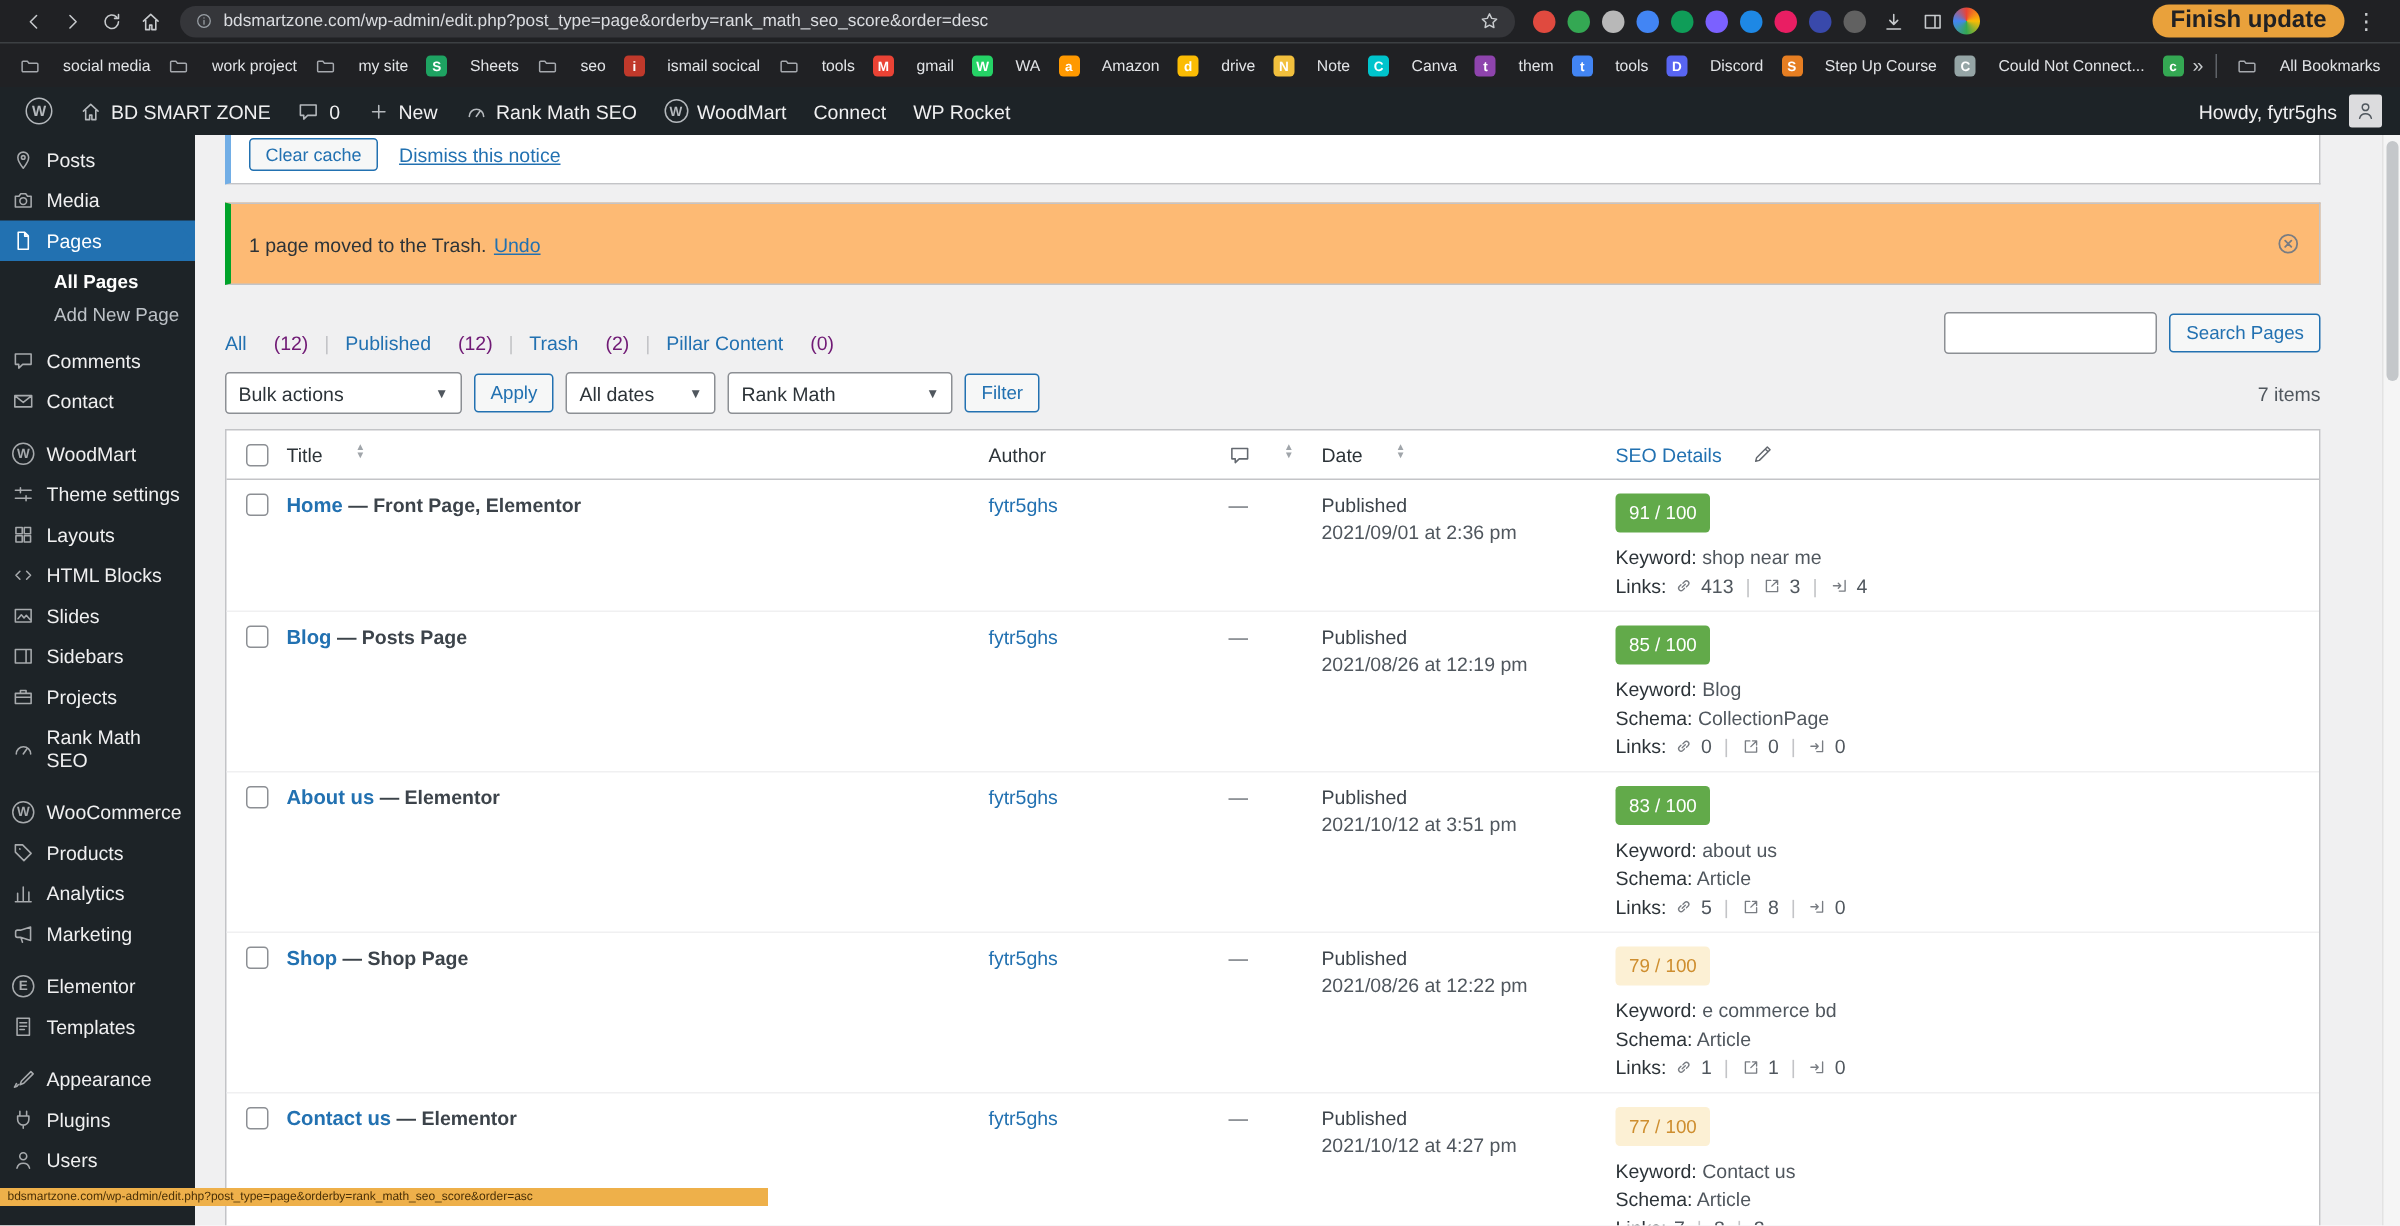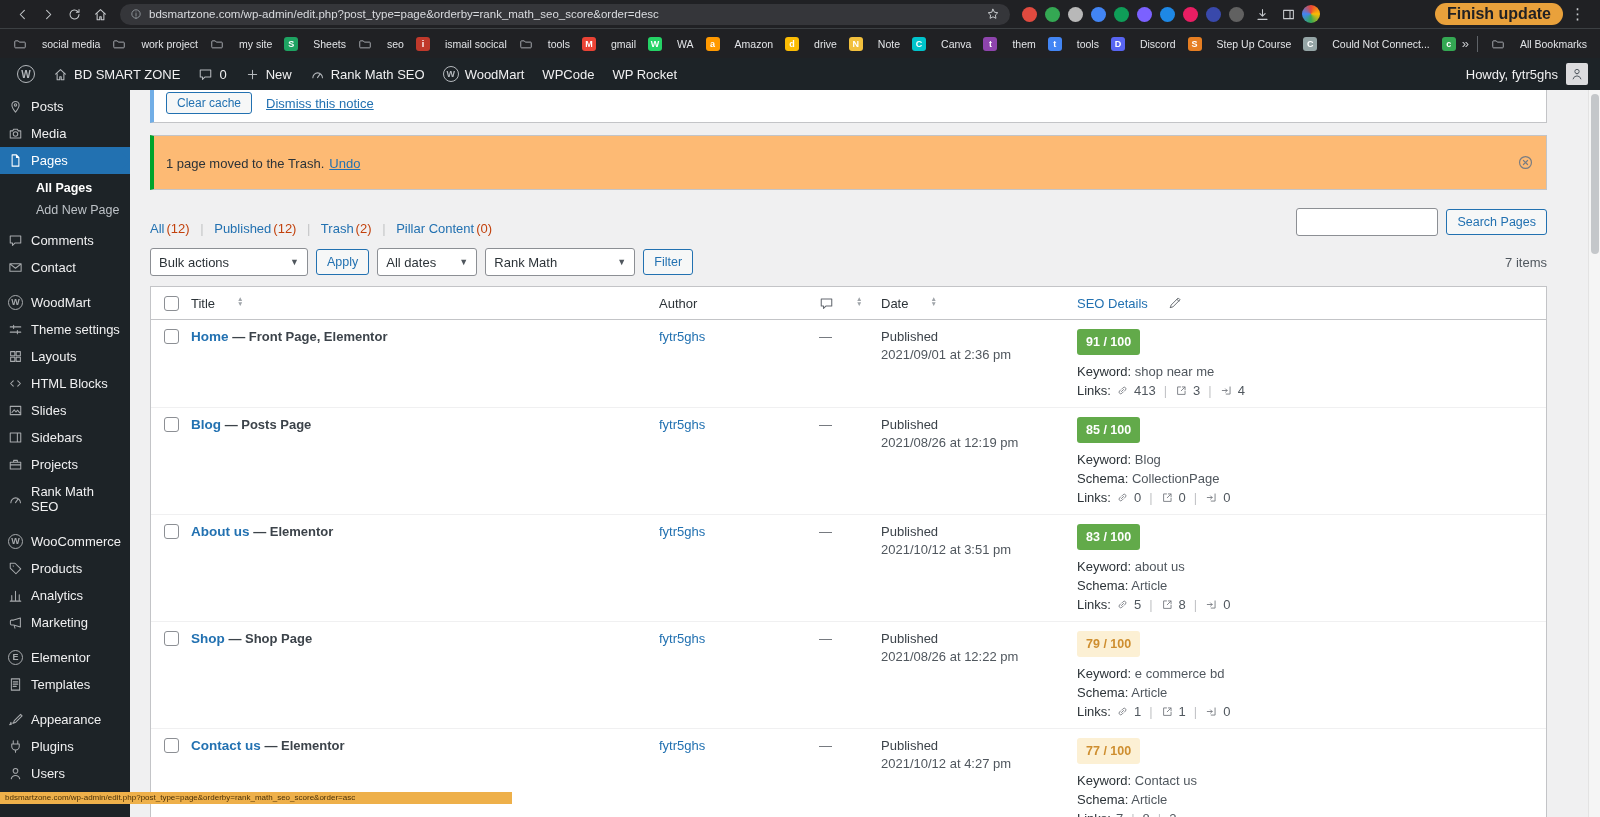--- a/index.html
+++ b/index.html
@@ -55,21 +55,21 @@
 .sb-sep{height:8px}
 
 .main{flex:1;background:#f0f0f1;padding:0 53px 0 20px;overflow:hidden;position:relative;z-index:1}
 .notice1{background:#fff;border:1px solid #c3c4c7;border-top:none;border-left:4px solid #72aee6;padding:2px 12px 8px;display:flex;align-items:center;gap:14px}
 .notice1 .btn{height:22px;font-size:12px}
 .notice2{background:#fdba74;border:1px solid #c3c4c7;border-left:4px solid #00a32a;padding:18px 12px;margin-top:12px;display:flex;align-items:flex-end;color:#2c3338}
 .notice2 .undo{margin-left:5px}
 .dismiss{width:17px;height:17px;color:#787c82;margin-left:auto;cursor:pointer}
 .views-row{display:flex;align-items:flex-end;justify-content:space-between;margin-top:18px}
 .views{color:#646970}
-.views .count{color:#c2410c;margin-left:2px}
+.views .count{color:#701a75;margin-left:18px}
 .views .vsep{margin:0 7px;color:#c3c4c7}
 .searchbox{display:flex;gap:8px;align-items:center}
 .search-input{width:142px;height:28px;border:1px solid #8c8f94;border-radius:3px;background:#fff;font-family:inherit;padding:0 6px}
 .tablenav{display:flex;align-items:center;gap:8px;margin-top:12px}
 .select{height:28px;border:1px solid #8c8f94;border-radius:3px;background:#fff;color:#2c3338;font-size:13px;display:inline-flex;align-items:center;justify-content:space-between;padding:0 8px;cursor:pointer}
 .select .car{font-size:9px;color:#50575e;margin-left:14px}
 .w1{width:158px}.w2{width:100px}.w3{width:150px}
 .items-count{margin-left:auto;color:#50575e}
 .list-table{margin-top:10px;background:#fff;border:1px solid #c3c4c7}
 .cols{display:grid;grid-template-columns:40px 468px 160px 62px 196px 1fr}
@@ -82,21 +82,21 @@
 .thead .cbcell{align-items:center;padding-top:0}
 .checkbox{width:15px;height:15px;border:1px solid #8c8f94;border-radius:3px;background:#fff;display:inline-block;cursor:pointer}
 .sorters{display:inline-flex;flex-direction:column;font-size:6.5px;line-height:5px;color:#a0a5aa;margin-left:2px}
 .tr{border-top:1px solid #f0f0f1}
 .tr:first-child{border-top:none}
 .td{padding:8px 10px 7px 0;color:#3c434a;align-self:start;line-height:18px}
 .row-title{font-weight:600;font-size:13.5px}
 .post-state{font-weight:600;color:#3c434a}
 .comments-dash{color:#646970}
 .date2{color:#50575e}
-.score-badge{display:inline-block;padding:4px 9px;border-radius:3px;font-size:12.5px;font-weight:700;margin:1px 0 7px}
+.score-badge{display:inline-block;padding:4px 9px;border-radius:3px;font-size:12.5px;font-weight:400;margin:1px 0 7px}
 .score-badge.good{background:var(--score_good);color:#fff}
 .score-badge.ok{background:var(--score_ok_bg);color:var(--score_ok_text)}
 .seo-line{line-height:19px}
 .seo-label{color:#2c3338}
 .seo-line .val{color:#50575e}
 .links-line{display:flex;align-items:center;gap:5px}
 .links-line .ico{width:13px;height:13px;color:#787c82}
 .lsep{color:#c3c4c7;margin:0 3px}
 
 .scrollbar{position:absolute;right:0;top:90px;width:12px;height:727px;background:#f5f5f5;border-left:1px solid #e3e3e3;z-index:6}
@@ -298,21 +298,21 @@
     <svg class="ico" viewBox="0 0 20 20">
         <path d="M3.8 14.2a6.4 6.4 0 0 1 12.8 0 M10 14.2l3.3-4.7"></path>
       </svg>
     <span>Rank Math SEO</span>
   </div>
   <div class="ab-item">
     <span class="circle-w">W</span>
     <span>WoodMart</span>
   </div>
   <div class="ab-item">
-      <span>WPCode</span>
+      <span>Connect</span>
     </div>
   <div class="ab-item">
       <span>WP Rocket</span>
     </div>
   <div class="ab-right">
     <span>Howdy, fytr5ghs</span>
     <span class="ab-avatar">
         <svg class="ico" viewBox="0 0 20 20">
           <path d="M10 9.6a3.1 3.1 0 1 0 0-6.2 3.1 3.1 0 0 0 0 6.2z M4.4 17a5.8 5.8 0 0 1 11.2 0"></path>
         </svg>

